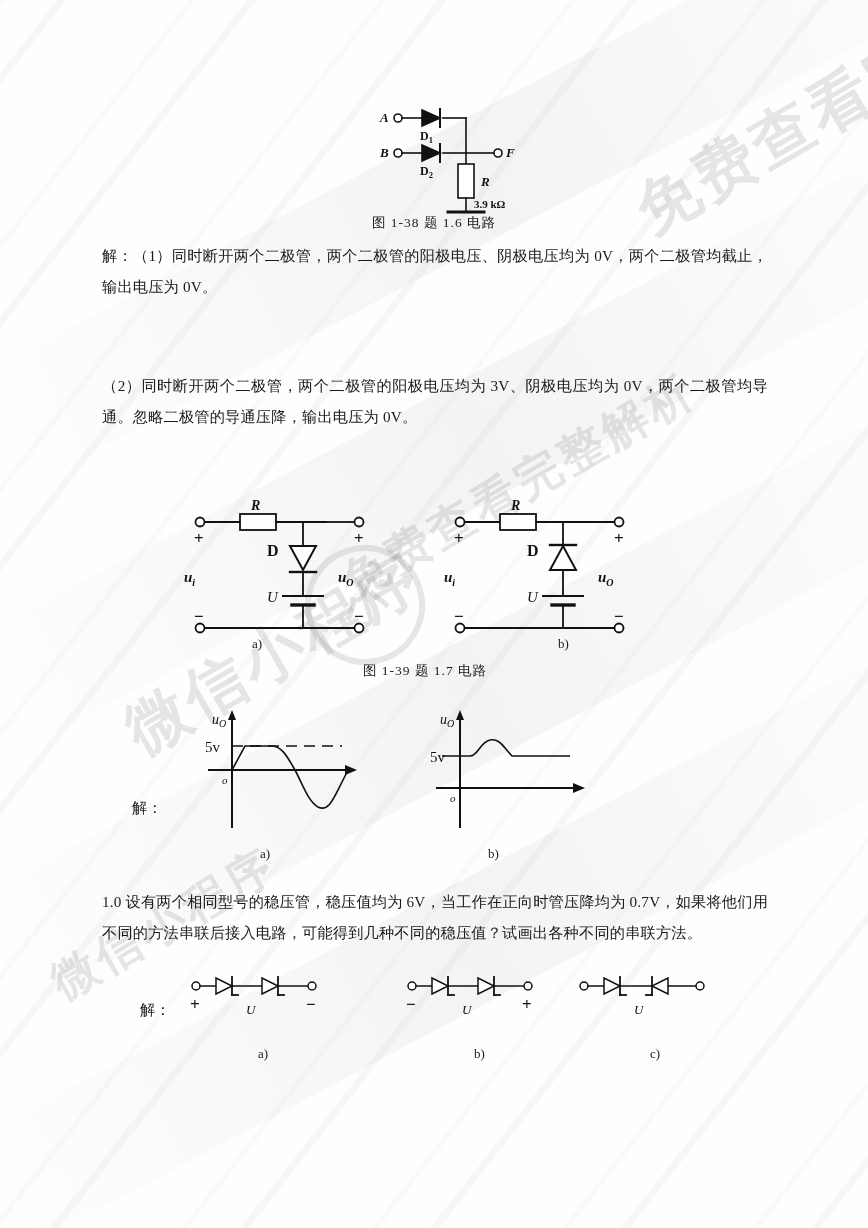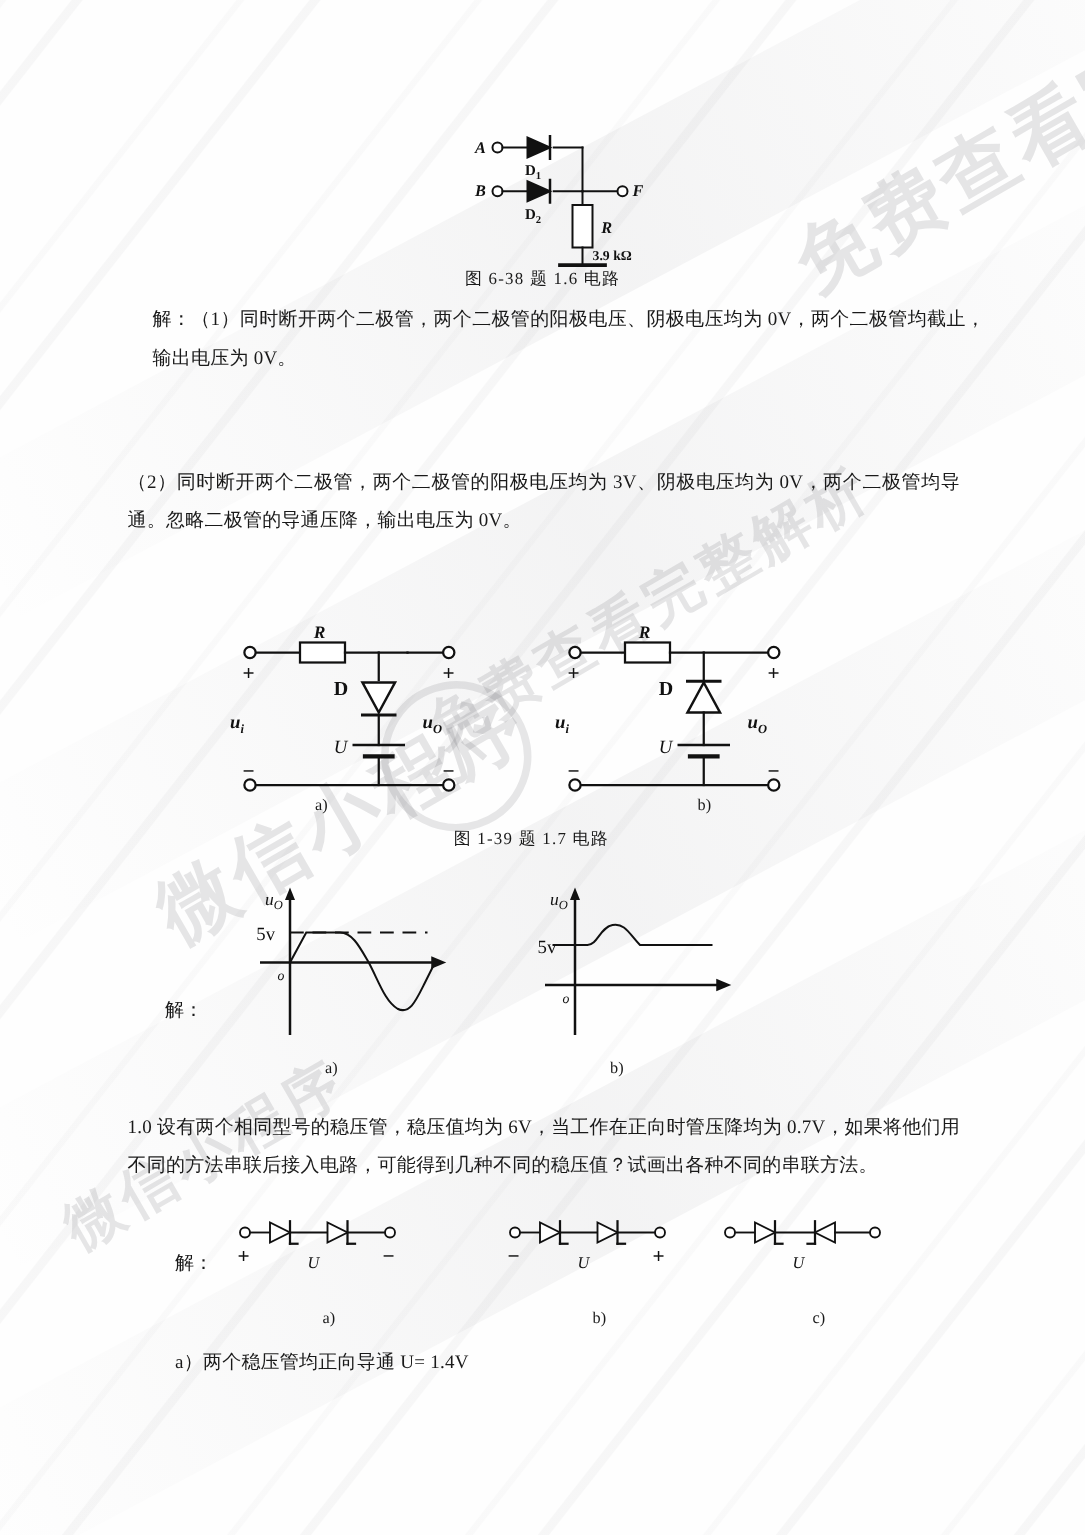--- a/index.html
+++ b/index.html
@@ -129,23 +129,23 @@
           <text x="50" y="69" font-style="italic" font-weight="bold">B</text>
           <text x="176" y="69" font-style="italic" font-weight="bold">F</text>
           <text x="90" y="52" font-weight="bold" font-size="12">D<tspan font-size="8.5" dy="3">1</tspan></text>
           <text x="90" y="87" font-weight="bold" font-size="12">D<tspan font-size="8.5" dy="3">2</tspan></text>
           <text x="151" y="98" font-style="italic" font-weight="bold" font-size="13">R</text>
           <text x="144" y="120" font-weight="bold" font-size="11">3.9 kΩ</text>
         </g>
       </svg>
     </div>
 
-    <div class="cap" style="left:334px;top:214px;width:200px;">图 6-38   题 1.6 电路</div>
-
-    <div class="para" style="left:102px;top:240px;width:666px;text-indent:0;margin-left:20px;">解：（1）同时断开两个二极管，两个二极管的阳极电压、阴极电压均为 0V，两个二极管均截止，输出电压为 0V。</div>
+    <div class="cap" style="left:334px;top:214px;width:200px;">图 1-38   题 1.6 电路</div>
+
+    <div class="para" style="left:102px;top:240px;width:666px;text-indent:0;">解：（1）同时断开两个二极管，两个二极管的阳极电压、阴极电压均为 0V，两个二极管均截止，输出电压为 0V。</div>
 
 
     <div class="para" style="left:102px;top:370px;width:666px;text-indent:0;">（2）同时断开两个二极管，两个二极管的阳极电压均为 3V、阴极电压均为 0V，两个二极管均导通。忽略二极管的导通压降，输出电压为 0V。</div>
 
 
     <div class="fig" style="left:178px;top:500px;">
       <svg width="250" height="150" viewBox="0 0 250 150">
         <g stroke="#111" stroke-width="1.8" fill="none" stroke-linecap="square">
 
           <circle cx="22" cy="22" r="4.5" fill="#fff"></circle>
@@ -335,16 +335,15 @@
           <line x1="98" y1="18" x2="126" y2="18"></line>
           <circle cx="130" cy="18" r="4" fill="#fff"></circle>
         </g>
         <g fill="#111" font-family="'Liberation Serif',serif">
           <text x="64" y="46" font-size="13" font-style="italic">U</text>
         </g>
       </svg>
     </div>
     <div class="lbl" style="left:650px;top:1046px;">c)</div>
 
-    <div class="para" style="left:140px;top:1078px;width:560px;line-height:24px;">a）两个稳压管均正向导通 U=  1.4V</div>
 
   </div>
 </div>
 
 </body></html>

